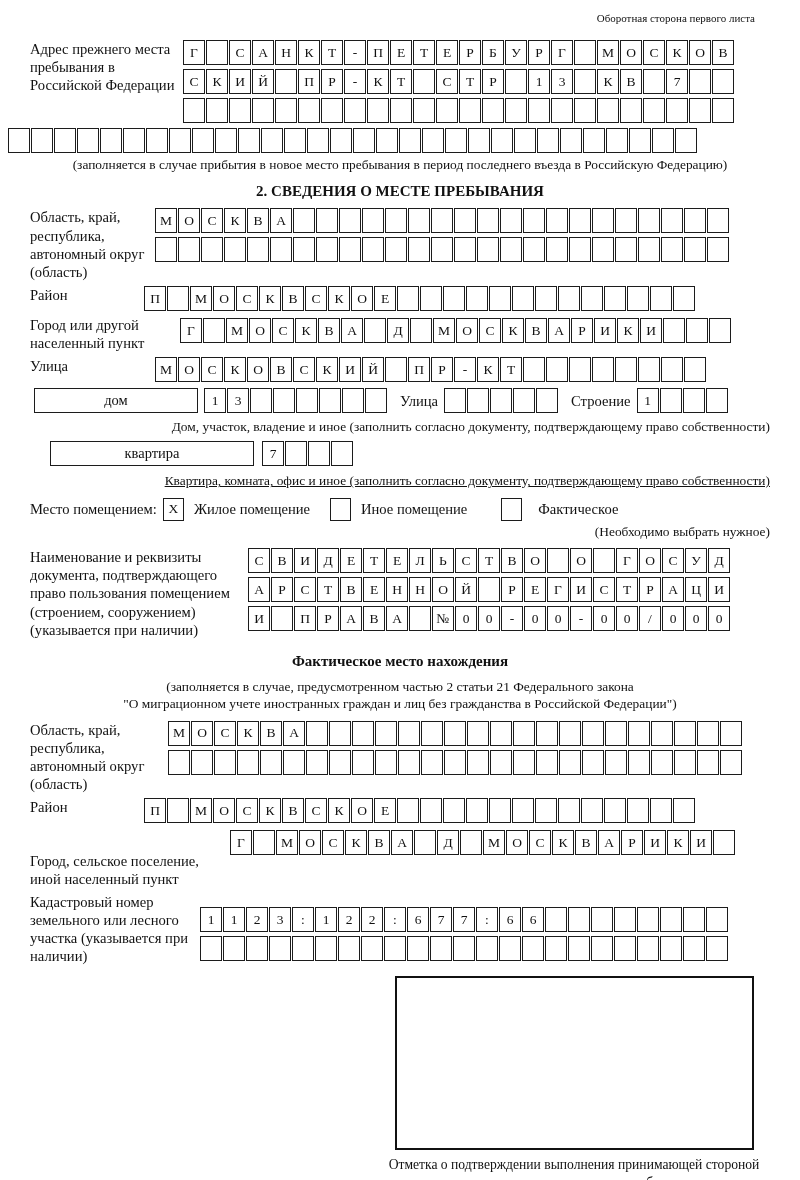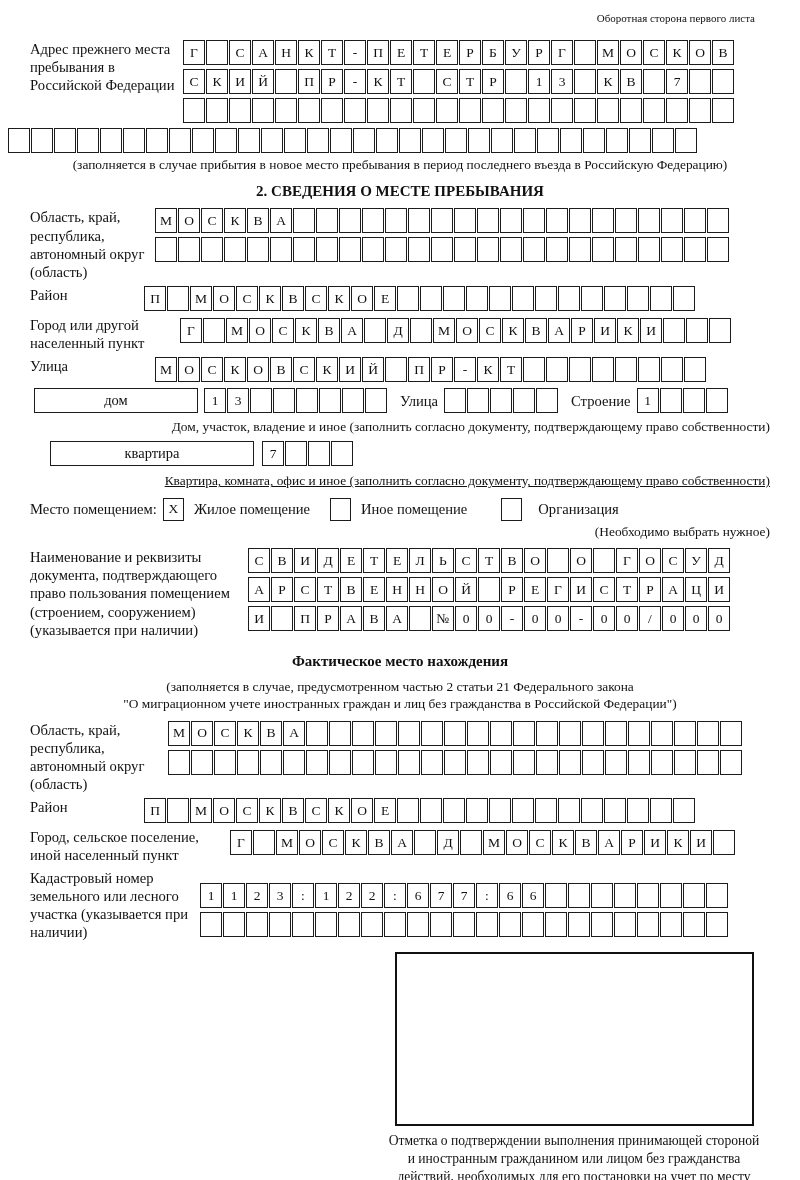--- a/index.html
+++ b/index.html
@@ -360,21 +360,21 @@
   </div>
   <div class="caption" style="margin:6px 0 8px 8px;text-decoration:underline;">Квартира, комната, офис и иное (заполнить согласно документу, подтверждающему право собственности)</div>
 
   <div class="inline-row">
     <div class="inline-lbl">Место помещением:</div>
     <span class="cb">X</span>
     <div class="inline-lbl">Жилое помещение</div>
     <span class="cb" style="margin-left:20px;"></span>
     <div class="inline-lbl">Иное помещение</div>
     <span class="cb" style="margin-left:34px;margin-right:16px;"></span>
-    <div class="inline-lbl">Организация</div>
+    <div class="inline-lbl">Фактическое</div>
   </div>
   <div class="caption" style="margin:2px 0 8px 210px;">(Необходимо выбрать нужное)</div>
 
   <div class="field">
     <div class="flabel" style="width:218px;">Наименование и реквизиты документа, подтверждающего право пользования помещением (строением, сооружением) (указывается при наличии)</div>
     <div class="rows">
       <div class="cells-row">
           <span class="cell">С</span>
           <span class="cell">В</span>
           <span class="cell">И</span>
@@ -534,21 +534,21 @@
         <span class="cell"></span>
         <span class="cell"></span>
         <span class="cell"></span>
         <span class="cell"></span>
         <span class="cell"></span>
         <span class="cell"></span>
       </div>
   </div>
 
   <div class="field">
-    <div class="flabel" style="width:200px;">Город, сельское поселение, иной населенный пункт</div>
+    <div class="flabel" style="width:200px;margin-top:24px;">Город, сельское поселение, иной населенный пункт</div>
     <div class="cells-row" style="margin-top:2px;">
         <span class="cell">Г</span>
         <span class="cell"></span>
         <span class="cell">М</span>
         <span class="cell">О</span>
         <span class="cell">С</span>
         <span class="cell">К</span>
         <span class="cell">В</span>
         <span class="cell">А</span>
         <span class="cell"></span>

